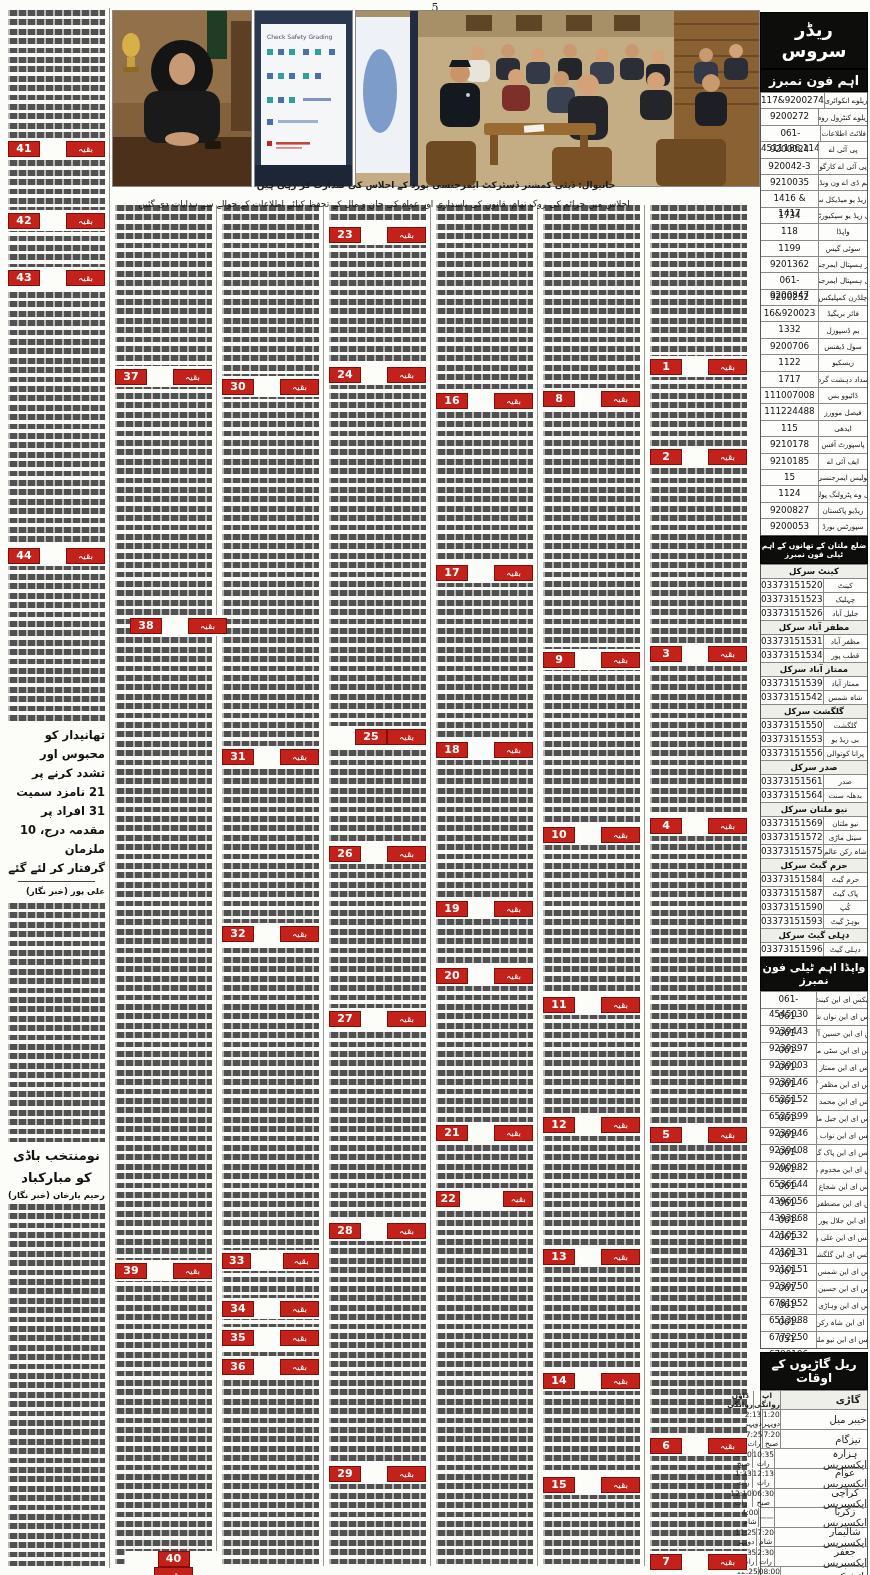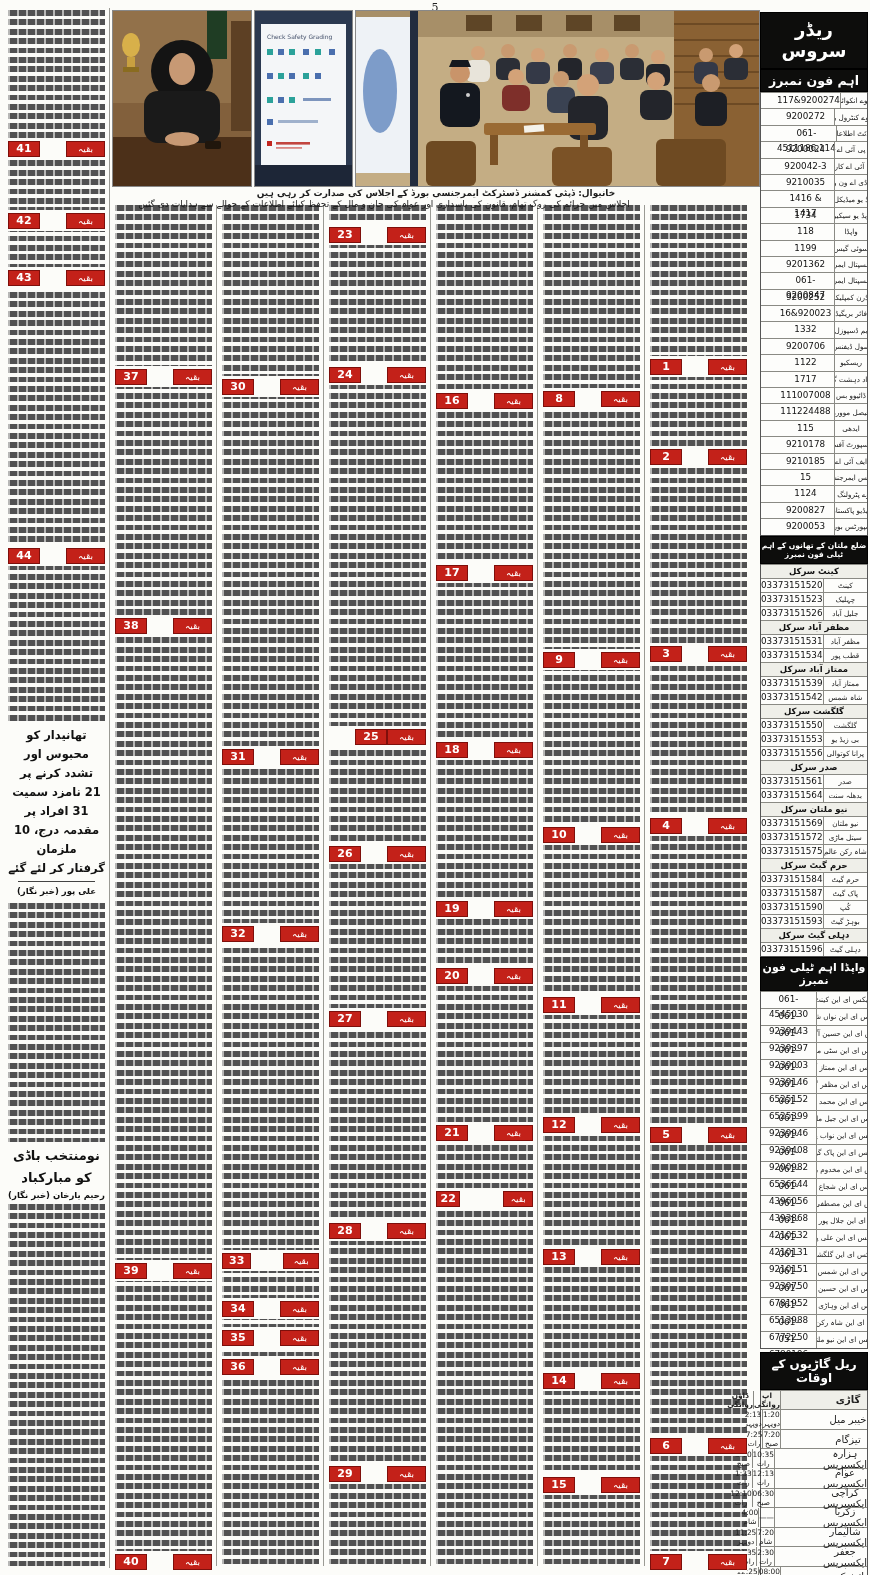--- a/index.html
+++ b/index.html
@@ -35,21 +35,21 @@
   .sidebar{position:absolute;left:760px;top:12px;width:108px;z-index:2;box-sizing:border-box;}
   .sb-h{background:#0d0d0c;color:#fff;text-align:center;font-weight:bold;direction:rtl;
         border:1px solid #000;box-sizing:border-box;}
   .sb-title{font-size:18px;padding:6px 0 7px;}
   .sb-phones{font-size:12.5px;padding:3px 0;}
   .sb-police{font-size:7.6px;padding:4px 0;}
   .sb-wapda{font-size:11px;padding:3px 0;}
   .sb-trains{font-size:12px;padding:4px 0;margin-top:3px;}
   .dirtable{border:1px solid #555;border-top:none;background:#fdfdfb;box-sizing:border-box;}
   .prow{display:flex;align-items:stretch;border-top:1px solid #8a8a84;}
-  #phone-table .prow{height:15.4px;padding-left:16px;}
+  #phone-table .prow{height:15.4px;}
   #police-table .prow,#police-table .srow{height:13px;}
   #wapda-table .prow{height:16px;}
   .pnum{flex:0 0 57px;text-align:center;font-size:8.8px;color:#111;line-height:15px;
         font-family:"DejaVu Sans",sans-serif;}
   #police-table .pnum{line-height:12.5px;flex:0 0 60px;}
   #wapda-table .pnum{line-height:15.5px;flex:0 0 55px;}
   .plab{flex:1;border-left:1px solid #8a8a84;direction:rtl;text-align:center;font-size:7.2px;
         color:#222;white-space:nowrap;overflow:hidden;display:flex;align-items:center;justify-content:center;}
   .srow{display:block;border-top:1px solid #8a8a84;font-weight:bold;font-size:8.5px;
         text-align:center;direction:rtl;background:#efefe9;line-height:12.5px;color:#111;}
@@ -229,24 +229,24 @@
         <rect x="168" y="114" width="20" height="7" fill="#f4f2ea" transform="rotate(-4 178 117)"></rect>
       </g>
       <g>
         <rect x="70" y="130" width="50" height="45" rx="6" fill="#6e4a22"></rect>
         <rect x="196" y="136" width="60" height="39" rx="6" fill="#7b5226"></rect>
         <rect x="300" y="128" width="70" height="47" rx="6" fill="#6e4a22"></rect>
       </g>
     </svg>
   </div>
 
-  <div class="caption" style="top:188px;font-weight:bold;">خانیوال: ڈپٹی کمشنر ڈسٹرکٹ ایمرجنسی بورڈ کے اجلاس کی صدارت کر رہی ہیں</div>
+  <div class="caption" style="top:180px;font-weight:bold;">خانیوال: ڈپٹی کمشنر ڈسٹرکٹ ایمرجنسی بورڈ کے اجلاس کی صدارت کر رہی ہیں</div>
   <div class="caption" style="top:199px;left:8px;width:752px;">اجلاس میں جرائم کی روک تھام، قانون کی پاسداری اور عوام کی جان و مال کے تحفظ کیلئے اطلاعات کے حوالے سے ہدایات دی گئیں</div>
 
-  <div class="hl-block" style="top:722px;padding:4px 0;">
+  <div class="hl-block" style="top:722px;padding:4px 0;text-align:right;">
     <div class="hl-line">تھانیدار کو محبوس اور تشدد کرنے پر</div>
     <div class="hl-line">21 نامزد سمیت 31 افراد پر</div>
     <div class="hl-line">مقدمہ درج، 10 ملزمان</div>
     <div class="hl-line">گرفتار کر لئے گئے</div>
     <div class="hl-rule"></div>
     <div class="hl-by">علی پور (خبر نگار)</div>
   </div>
 
   <div class="hl-block" style="top:1142px;padding:3px 0;">
     <div class="hl-line big">نومنتخب باڈی کو مبارکباد</div>
@@ -612,29 +612,29 @@
       <span class="bq">بقیہ</span>
     </div>
     <div class="badge-row" style="left: 8px; top: 545px;">
       <span class="bnum">44</span>
       <span class="bq">بقیہ</span>
     </div>
     <div class="badge-row" style="left: 115px; top: 366px;">
       <span class="bnum">37</span>
       <span class="bq">بقیہ</span>
     </div>
-    <div class="badge-row" style="left: 115px; top: 615px;">
+    <div class="badge-row" style="left: 130px; top: 615px;">
       <span class="bnum">38</span>
       <span class="bq">بقیہ</span>
     </div>
     <div class="badge-row" style="left: 115px; top: 1260px;">
       <span class="bnum">39</span>
       <span class="bq">بقیہ</span>
     </div>
-    <div class="badge-row" style="left: 115px; top: 1551px;">
+    <div class="badge-row" style="left: 125px; top: 1551px; flex-direction: column;">
       <span class="bnum">40</span>
       <span class="bq">بقیہ</span>
     </div>
     <div class="badge-row" style="left: 222px; top: 376px;">
       <span class="bnum">30</span>
       <span class="bq">بقیہ</span>
     </div>
     <div class="badge-row" style="left: 222px; top: 746px;">
       <span class="bnum">31</span>
       <span class="bq">بقیہ</span>

